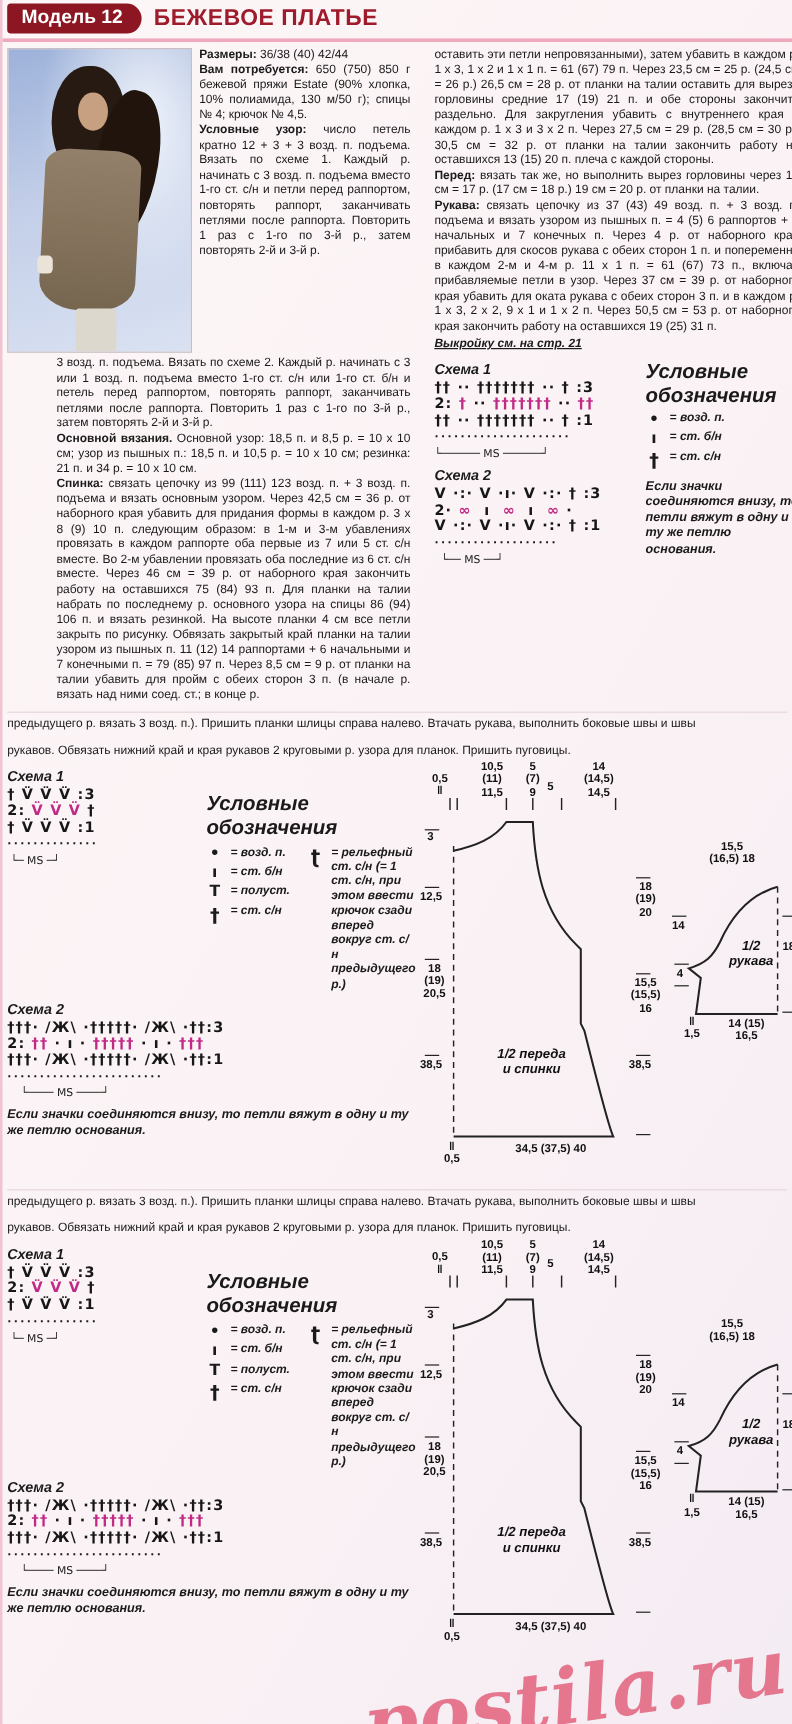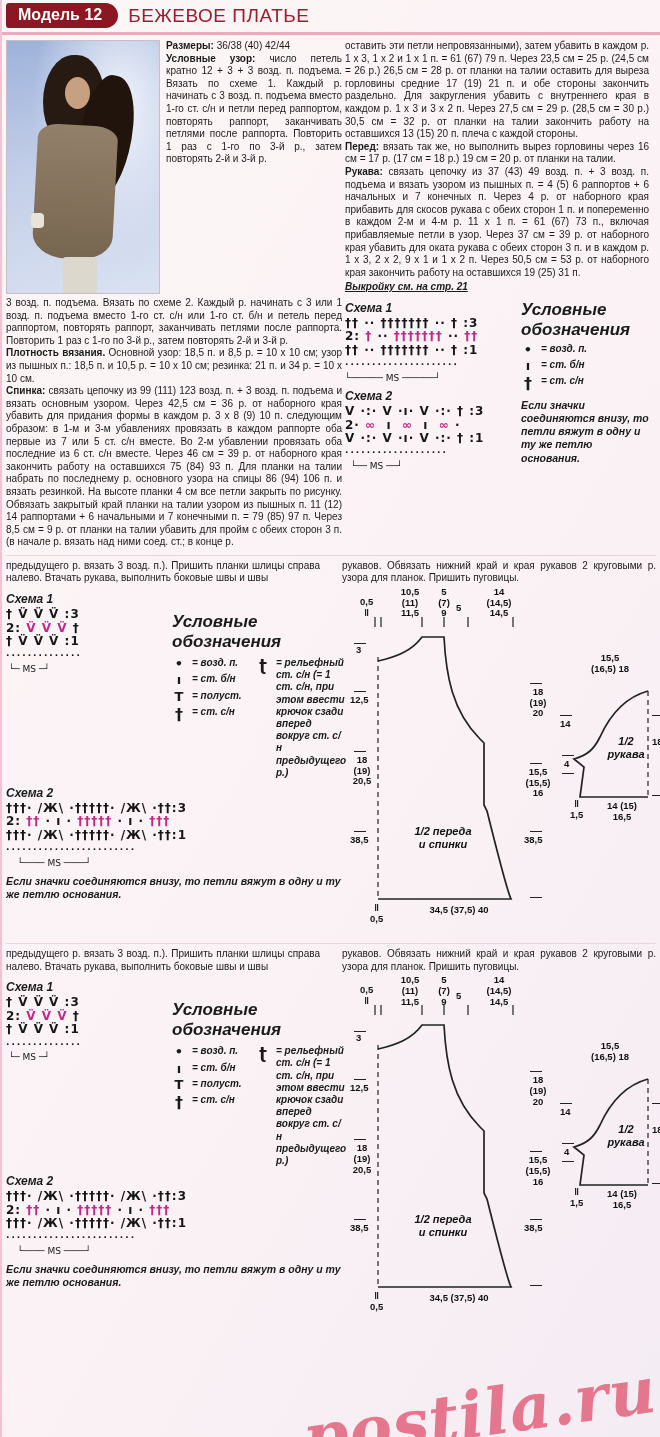--- a/index.html
+++ b/index.html
@@ -4,42 +4,42 @@
 <style>
   html,body{margin:0;padding:0;}
   body{width:660px;background:#efe7ea;font-family:"Liberation Sans",sans-serif;color:#1a1a1a;}
   .page{position:relative;width:660px;height:1437px;overflow:hidden;
     background:linear-gradient(120deg,#fdf6f7 0%,#faf2f4 55%,#f4ecf3 100%);
     border-left:2px solid #f2c3d2;box-sizing:border-box;}
   
   header{display:flex;align-items:center;gap:10px;padding:3px 6px 4px 4px;border-bottom:3px solid #efa9bd;}
   .badge{background:#8c1722;color:#fff;font-weight:bold;font-size:16px;padding:3px 16px 4px 12px;
     border-radius:4px 16px 16px 4px;}
-  .title{color:#9e1b2c;font-weight:normal;font-size:19px;letter-spacing:0.5px;}
+  .title{color:#9e1b2c;font-weight:bold;font-size:19px;letter-spacing:0.5px;}
   
   .jp{margin:0;text-align:justify;font-size:10px;line-height:1.26;}
   .jp b{font-weight:bold;}
   .small{font-size:10px;}
   
-  .sec1{display:flex;gap:3px;padding:5px 4px 2px 4px;}
+  .sec1{display:flex;gap:20px;padding:5px 4px 2px 4px;}
   .s1-left{width:336px;flex:none;}
   .s1-right{width:304px;flex:none;}
   .s1-top{display:flex;gap:6px;margin-bottom:3px;}
   .photo{position:relative;flex:none;width:152px;height:252px;border:1px solid #c9bec6;overflow:hidden;
     background:radial-gradient(ellipse at 75% 25%,#eef2fa 0%,rgba(255,255,255,0) 55%),
     linear-gradient(165deg,#9db2da,#c2cee8 45%,#dae2f2);}
   .ph-hair{position:absolute;left:36px;top:14px;width:62px;height:96px;background:#271a12;border-radius:52% 48% 46% 54%;}
   .ph-hair2{position:absolute;left:72px;top:34px;width:52px;height:130px;background:#20140d;border-radius:40% 60% 50% 50%;transform:rotate(14deg);}
   .ph-face{position:absolute;left:58px;top:36px;width:25px;height:32px;background:#c79f81;border-radius:50%;}
   .ph-dress{position:absolute;left:28px;top:84px;width:80px;height:134px;background:linear-gradient(#93806a,#77664f);
     border-radius:20px 24px 42% 42%/14px 14px 18% 18%;transform:rotate(3deg);}
   .ph-cuff{position:absolute;left:24px;top:172px;width:13px;height:15px;background:#e9e3d8;border-radius:4px;}
   .ph-legs{position:absolute;left:56px;top:216px;width:34px;height:36px;background:#ddd8ce;border-radius:3px;}
   .midcol{flex:1;}
-  .fulltext{margin-top:2px;}
+  .fulltext{margin-top:2px;margin-left:41px;}
   
   .sch-title{font-style:italic;font-weight:bold;font-size:12px;margin:5px 0 2px;}
   .crow{font-family:"DejaVu Sans",sans-serif;font-weight:bold;font-size:12px;line-height:1.12;
     letter-spacing:1px;white-space:pre;}
   .c-k{color:#161616;}
   .c-m{color:#c02a86;}
   .c-d{color:#161616;font-size:9px;font-weight:bold;letter-spacing:2px;}
   .c-s{color:#161616;font-size:9px;font-weight:normal;letter-spacing:0;}
   
   .lg-title{font-style:italic;font-weight:bold;font-size:17px;margin:4px 0 3px;}
@@ -48,21 +48,21 @@
   .lg-sym.big{font-size:16px;}
   .lg-sym.oval{width:8px;min-width:8px;height:17px;border:1.7px solid #111;border-radius:50%;margin:1px 3px 0 3px;}
   .lg-txt{font-style:italic;font-weight:bold;font-size:10px;line-height:1.22;text-align:left;}
   .note{font-style:italic;font-weight:bold;font-size:10.5px;line-height:1.25;margin:6px 0 0;}
   .s1-charts{display:flex;gap:8px;margin-top:2px;}
   .s1c-left{width:168px;flex:none;}
   .s1c-right{flex:1;}
   .link-line{font-style:italic;font-weight:bold;text-decoration:underline;margin-top:2px;}
   
   .panel{padding:4px 4px 0 4px;}
-  .panel-text{display:flex;gap:22px;border-top:1px solid #e7d6dc;padding-top:4px;}
+  .panel-text{display:flex;gap:10px;border-top:1px solid #e7d6dc;padding-top:4px;flex-direction:column;}
   .panel-text .jp{flex:1;}
   .panel-body{display:flex;gap:6px;margin-top:2px;}
   .panel-left{width:336px;flex:none;}
   .panel-right{flex:1;display:flex;}
   .s1row{display:flex;gap:8px;}
   .chart-col{width:158px;flex:none;}
   .legendflex{flex:1;}
   .lg-cols{display:flex;gap:6px;}
   .lg-cols .col1{width:78px;flex:none;}
   .lg-cols .col2{flex:1;}
@@ -94,26 +94,27 @@
         <div class="photo">
           <div class="ph-hair"></div>
           <div class="ph-hair2"></div>
           <div class="ph-face"></div>
           <div class="ph-dress"></div>
           <div class="ph-cuff"></div>
           <div class="ph-legs"></div>
         </div>
         <div class="midcol">
           <p class="jp"><b>Размеры:</b> <span>36/38 (40) 42/44</span></p>
+          <p class="jp"><b>Вам потребуется:</b> <span>650 (750) 850 г бежевой пряжи Estate (90% хлопка, 10% полиамида, 130 м/50 г); спицы № 4; крючок № 4,5.</span></p>
           <p class="jp"><b>Условные узор:</b> <span>число петель кратно 12 + 3 + 3 возд. п. подъема. Вязать по схеме 1. Каждый р. начинать с 3 возд. п. подъема вместо 1-го ст. с/н и петли перед раппортом, повторять раппорт, заканчивать петлями после раппорта. Повторить 1 раз с 1-го по 3-й р., затем повторять 2-й и 3-й р.</span></p>
         </div>
       </div>
       <div class="fulltext">
         <p class="jp"><span>3 возд. п. подъема. Вязать по схеме 2. Каждый р. начинать с 3 или 1 возд. п. подъема вместо 1-го ст. с/н или 1-го ст. б/н и петель перед раппортом, повторять раппорт, заканчивать петлями после раппорта. Повторить 1 раз с 1-го по 3-й р., затем повторять 2-й и 3-й р.</span></p>
-        <p class="jp"><b>Плотность вязания.</b> <span>Основной узор: 18,5 п. и 8,5 р. = 10 x 10 см; узор из пышных п.: 18,5 п. и 10,5 р. = 10 x 10 см; резинка: 21 п. и 34 р. = 10 x 10 см.</span></p>
+        <p class="jp"><b>Основной вязания.</b> <span>Основной узор: 18,5 п. и 8,5 р. = 10 x 10 см; узор из пышных п.: 18,5 п. и 10,5 р. = 10 x 10 см; резинка: 21 п. и 34 р. = 10 x 10 см.</span></p>
         <p class="jp"><b>Спинка:</b> <span>связать цепочку из 99 (111) 123 возд. п. + 3 возд. п. подъема и вязать основным узором. Через 42,5 см = 36 р. от наборного края убавить для придания формы в каждом р. 3 x 8 (9) 10 п. следующим образом: в 1-м и 3-м убавлениях провязать в каждом раппорте оба первые из 7 или 5 ст. с/н вместе. Во 2-м убавлении провязать оба последние из 6 ст. с/н вместе. Через 46 см = 39 р. от наборного края закончить работу на оставшихся 75 (84) 93 п. Для планки на талии набрать по последнему р. основного узора на спицы 86 (94) 106 п. и вязать резинкой. На высоте планки 4 см все петли закрыть по рисунку. Обвязать закрытый край планки на талии узором из пышных п. 11 (12) 14 раппортами + 6 начальными и 7 конечными п. = 79 (85) 97 п. Через 8,5 см = 9 р. от планки на талии убавить для пройм с обеих сторон 3 п. (в начале р. вязать над ними соед. ст.; в конце р.</span></p>
       </div>
     </div>
 
     <div class="s1-right">
       <p class="jp"><span>оставить эти петли непровязанными), затем убавить в каждом р. 1 x 3, 1 x 2 и 1 x 1 п. = 61 (67) 79 п. Через 23,5 см = 25 р. (24,5 см = 26 р.) 26,5 см = 28 р. от планки на талии оставить для выреза горловины средние 17 (19) 21 п. и обе стороны закончить раздельно. Для закругления убавить с внутреннего края в каждом р. 1 x 3 и 3 x 2 п. Через 27,5 см = 29 р. (28,5 см = 30 р.) 30,5 см = 32 р. от планки на талии закончить работу на оставшихся 13 (15) 20 п. плеча с каждой стороны.</span></p>
       <p class="jp"><b>Перед:</b> <span>вязать так же, но выполнить вырез горловины через 16 см = 17 р. (17 см = 18 р.) 19 см = 20 р. от планки на талии.</span></p>
       <p class="jp"><b>Рукава:</b> <span>связать цепочку из 37 (43) 49 возд. п. + 3 возд. п. подъема и вязать узором из пышных п. = 4 (5) 6 раппортов + 6 начальных и 7 конечных п. Через 4 р. от наборного края прибавить для скосов рукава с обеих сторон 1 п. и попеременно в каждом 2-м и 4-м р. 11 x 1 п. = 61 (67) 73 п., включая прибавляемые петли в узор. Через 37 см = 39 р. от наборного края убавить для оката рукава с обеих сторон 3 п. и в каждом р. 1 x 3, 2 x 2, 9 x 1 и 1 x 2 п. Через 50,5 см = 53 р. от наборного края закончить работу на оставшихся 19 (25) 31 п.</span></p>
       <p class="jp link-line">Выкройку см. на стр. 21</p>
 

